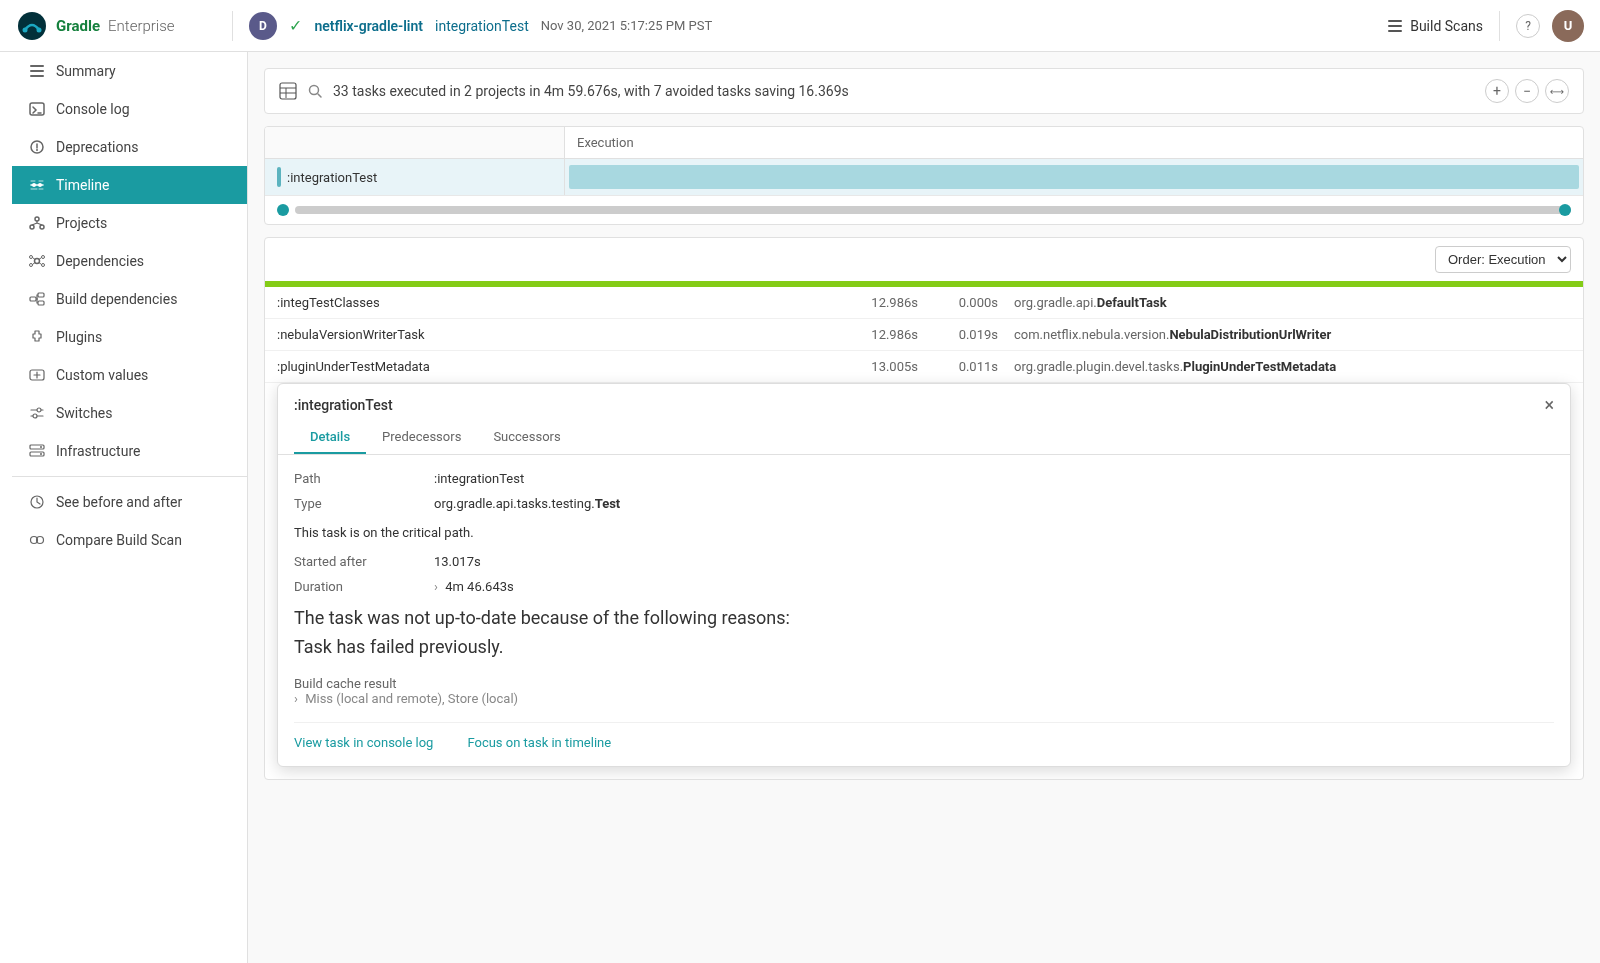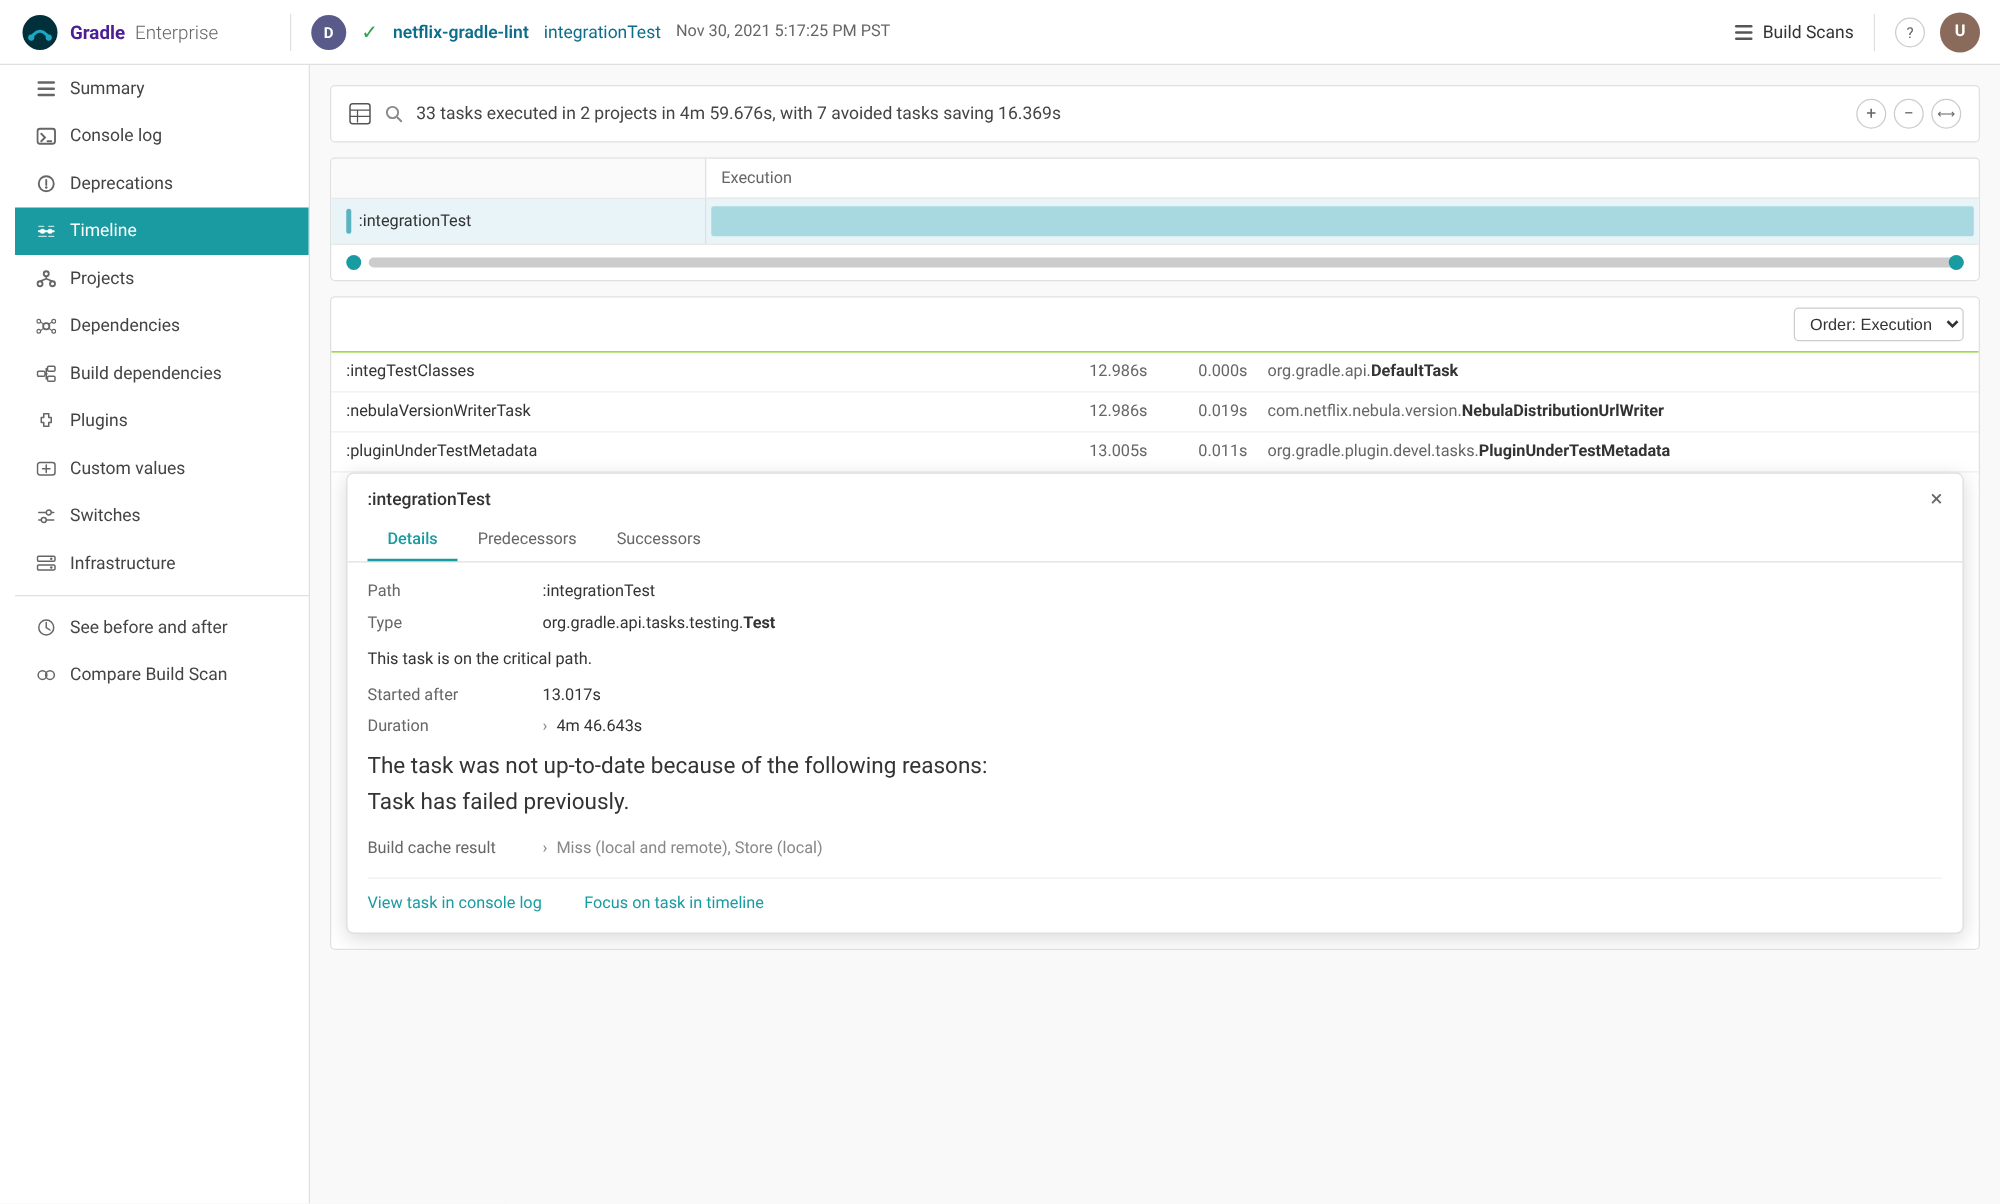--- a/index.html
+++ b/index.html
@@ -49,21 +49,21 @@
     .timeline-bar-area { flex: 1; padding: 4px 0; display: flex; align-items: center; position: relative; min-height: 32px; }
 
     
     .progress-row { display: flex; align-items: center; padding: 8px 12px; gap: 6px; }
     .progress-dot { width: 12px; height: 12px; border-radius: 50%; background: #1a9ba1; flex-shrink: 0; }
     .progress-track { flex: 1; height: 8px; background: #ccc; border-radius: 4px; position: relative; }
     .progress-thumb-right { position: absolute; right: 0; top: -2px; width: 12px; height: 12px; border-radius: 50%; background: #1a9ba1; }
 
     
     .task-list { background: #fff; border: 1px solid #e0e0e0; border-radius: 4px; overflow: hidden; }
-    .task-list-toolbar { display: flex; justify-content: flex-end; padding: 8px 12px; border-bottom: 1px solid #84cc16; }
+    .task-list-toolbar { display: flex; justify-content: flex-end; padding: 8px 12px; border-bottom: 6px solid #84cc16; }
     .order-select { border: 1px solid #ccc; border-radius: 4px; padding: 4px 8px; font-size: 13px; color: #333; background: #fff; cursor: pointer; }
     .task-row { display: flex; align-items: center; padding: 8px 12px; border-bottom: 1px solid #f0f0f0; font-size: 13px; }
     .task-name { flex: 1; color: #333; }
     .task-start { width: 100px; color: #666; text-align: right; padding-right: 16px; }
     .task-duration { width: 80px; color: #666; text-align: right; padding-right: 16px; }
     .task-type { flex: 1; color: #666; }
     .task-type-bold { font-weight: bold; color: #333; }
 
     
     .task-popup { position: relative; background: #fff; border: 1px solid #ddd; border-radius: 6px; box-shadow: 0 4px 16px rgba(0,0,0,0.15); margin: 0 12px 12px 12px; }
@@ -71,41 +71,41 @@
     .popup-title { font-size: 14px; font-weight: 500; color: #333; }
     .popup-close { cursor: pointer; color: #666; font-size: 18px; }
     .popup-tabs { display: flex; border-bottom: 1px solid #e0e0e0; padding: 0 16px; margin-top: 6px; }
     .popup-tab { padding: 8px 16px; font-size: 13px; cursor: pointer; color: #666; border-bottom: 2px solid transparent; }
     .popup-tab.active { color: #1a9ba1; border-bottom-color: #1a9ba1; font-weight: 500; }
     .popup-body { padding: 16px; }
     .popup-field { display: flex; margin-bottom: 10px; font-size: 13px; }
     .popup-label { width: 140px; color: #666; flex-shrink: 0; }
     .popup-value { color: #333; }
     .popup-critical { color: #333; font-size: 13px; margin: 10px 0; }
-    .popup-section-gap { margin-top: 14px; }
+    .popup-section-gap { margin-top: 14px; flex-direction: column; }
     .popup-cache-value { color: #888; }
     .popup-actions { display: flex; gap: 34px; margin-top: 16px; padding-top: 12px; border-top: 1px solid #f0f0f0; }
     .popup-action-link { color: #1a9ba1; font-size: 13px; cursor: pointer; text-decoration: none; }
     .popup-reasons { font-size: 18px; color: #333; line-height: 1.6; margin: 8px 0; }
 
     
     svg { display: block; }
   </style>
 </head>
 <body>
 
 <div class="header">
   <div class="header-logo">
     <svg class="header-logo-icon" viewBox="0 0 32 32" width="32" height="32">
       <circle cx="16" cy="16" r="14" fill="#02303a"></circle>
       <path d="M9 20 Q16 10 23 20" stroke="#1BA8C2" stroke-width="2.5" fill="none" stroke-linecap="round"></path>
       <circle cx="9" cy="20" r="2.5" fill="#1BA8C2"></circle>
       <circle cx="23" cy="20" r="2.5" fill="#1BA8C2"></circle>
     </svg>
-    <span style="font-weight:700;color:#4c1d95;">Gradle</span>
+    <span style="font-weight:700;color:#15803d;">Gradle</span>
     <span style="font-weight:300;color:#666;">Enterprise</span>
   </div>
   <div class="header-divider"></div>
   <div class="header-avatar">D</div>
   <span class="header-check">✓</span>
   <span class="header-project">netflix-gradle-lint</span>
   <span class="header-task">integrationTest</span>
   <span class="header-date">Nov 30, 2021 5:17:25 PM PST</span>
   <div style="flex:1"></div>
   <div class="header-right">

